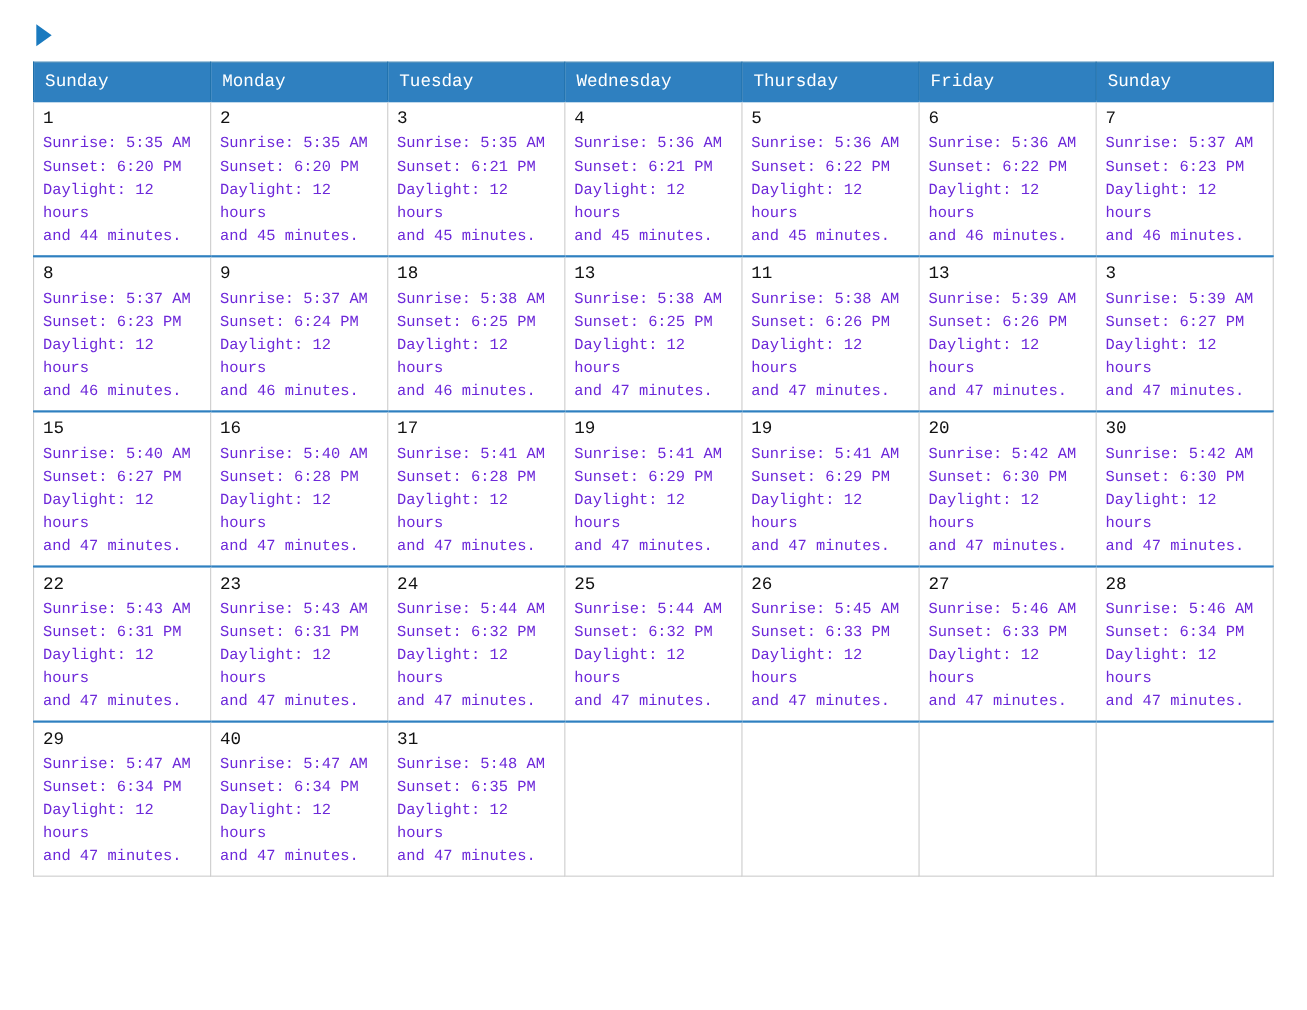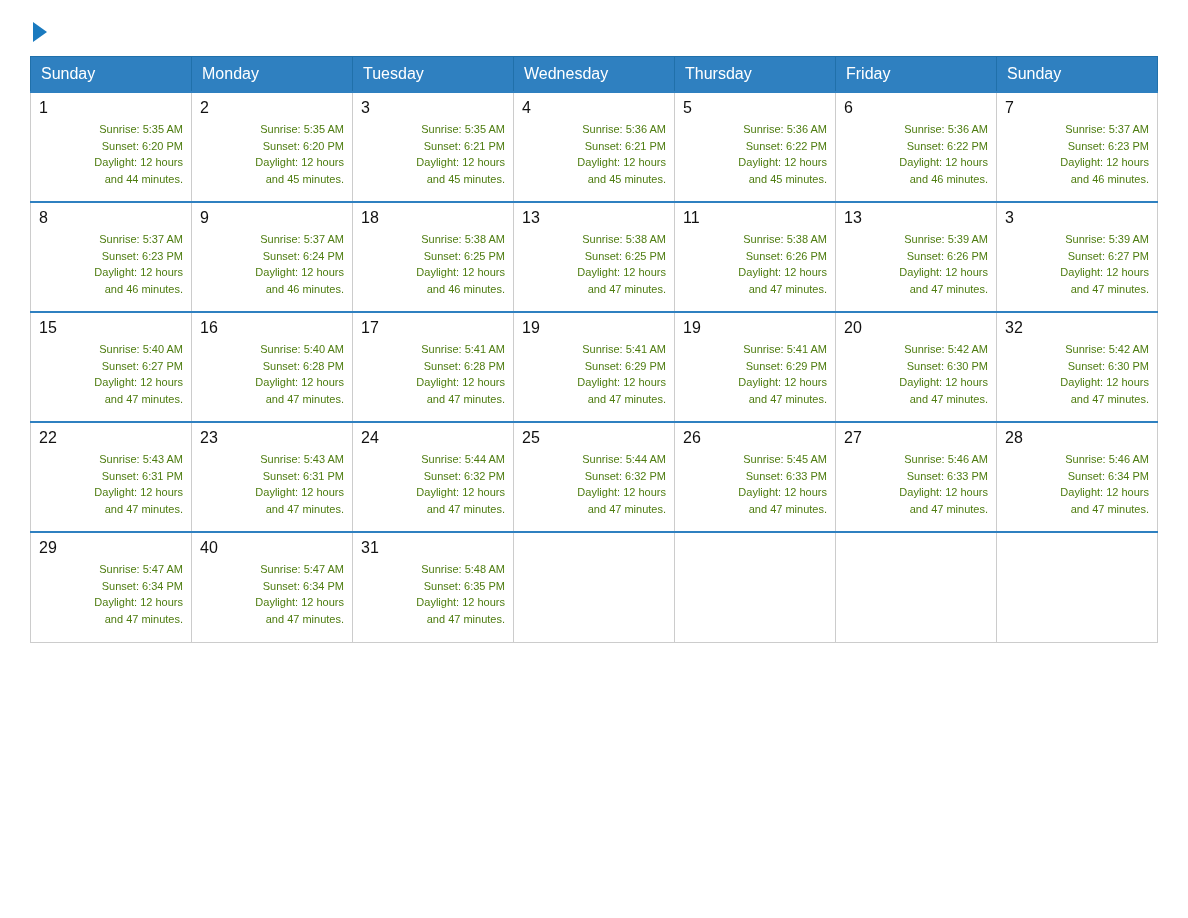--- a/index.html
+++ b/index.html
@@ -58,20 +58,21 @@
     }
     .location-title {
       font-size: 22px;
       color: #444;
       margin-top: 4px;
     }
     .calendar {
       width: 100%;
       border-collapse: collapse;
       border: 1px solid #aaa;
+      font-family: Liberation Mono, monospace;
     }
     .calendar th {
       background-color: #2f80c0;
       color: #fff;
       font-size: 16px;
       font-weight: normal;
       padding: 8px 10px;
       text-align: left;
       border: 1px solid #2070aa;
     }
@@ -85,24 +86,23 @@
       height: 110px;
     }
     .day-number {
       font-size: 16px;
       font-weight: normal;
       color: #111;
       display: block;
       margin-bottom: 4px;
     }
     .day-info {
-      font-size: 11px;
+      font-size: 14px;
       line-height: 1.5;
-      color: #4d7c0f;
-      text-align: right;
+      color: #6d28d9;
     }
     .week-row td {
       border-top: 2px solid #2f80c0;
     }
     .empty-cell {
       background: #fff;
     }
   </style>
 </head>
 <body>
@@ -213,21 +213,21 @@
         </td>
         <td>
           <span class="day-number">19</span>
           <div class="day-info">Sunrise: 5:41 AM<br>Sunset: 6:29 PM<br>Daylight: 12 hours<br>and 47 minutes.</div>
         </td>
         <td>
           <span class="day-number">20</span>
           <div class="day-info">Sunrise: 5:42 AM<br>Sunset: 6:30 PM<br>Daylight: 12 hours<br>and 47 minutes.</div>
         </td>
         <td>
-          <span class="day-number">32</span>
+          <span class="day-number">30</span>
           <div class="day-info">Sunrise: 5:42 AM<br>Sunset: 6:30 PM<br>Daylight: 12 hours<br>and 47 minutes.</div>
         </td>
       </tr>
       <tr class="week-row">
         <td>
           <span class="day-number">22</span>
           <div class="day-info">Sunrise: 5:43 AM<br>Sunset: 6:31 PM<br>Daylight: 12 hours<br>and 47 minutes.</div>
         </td>
         <td>
           <span class="day-number">23</span>

